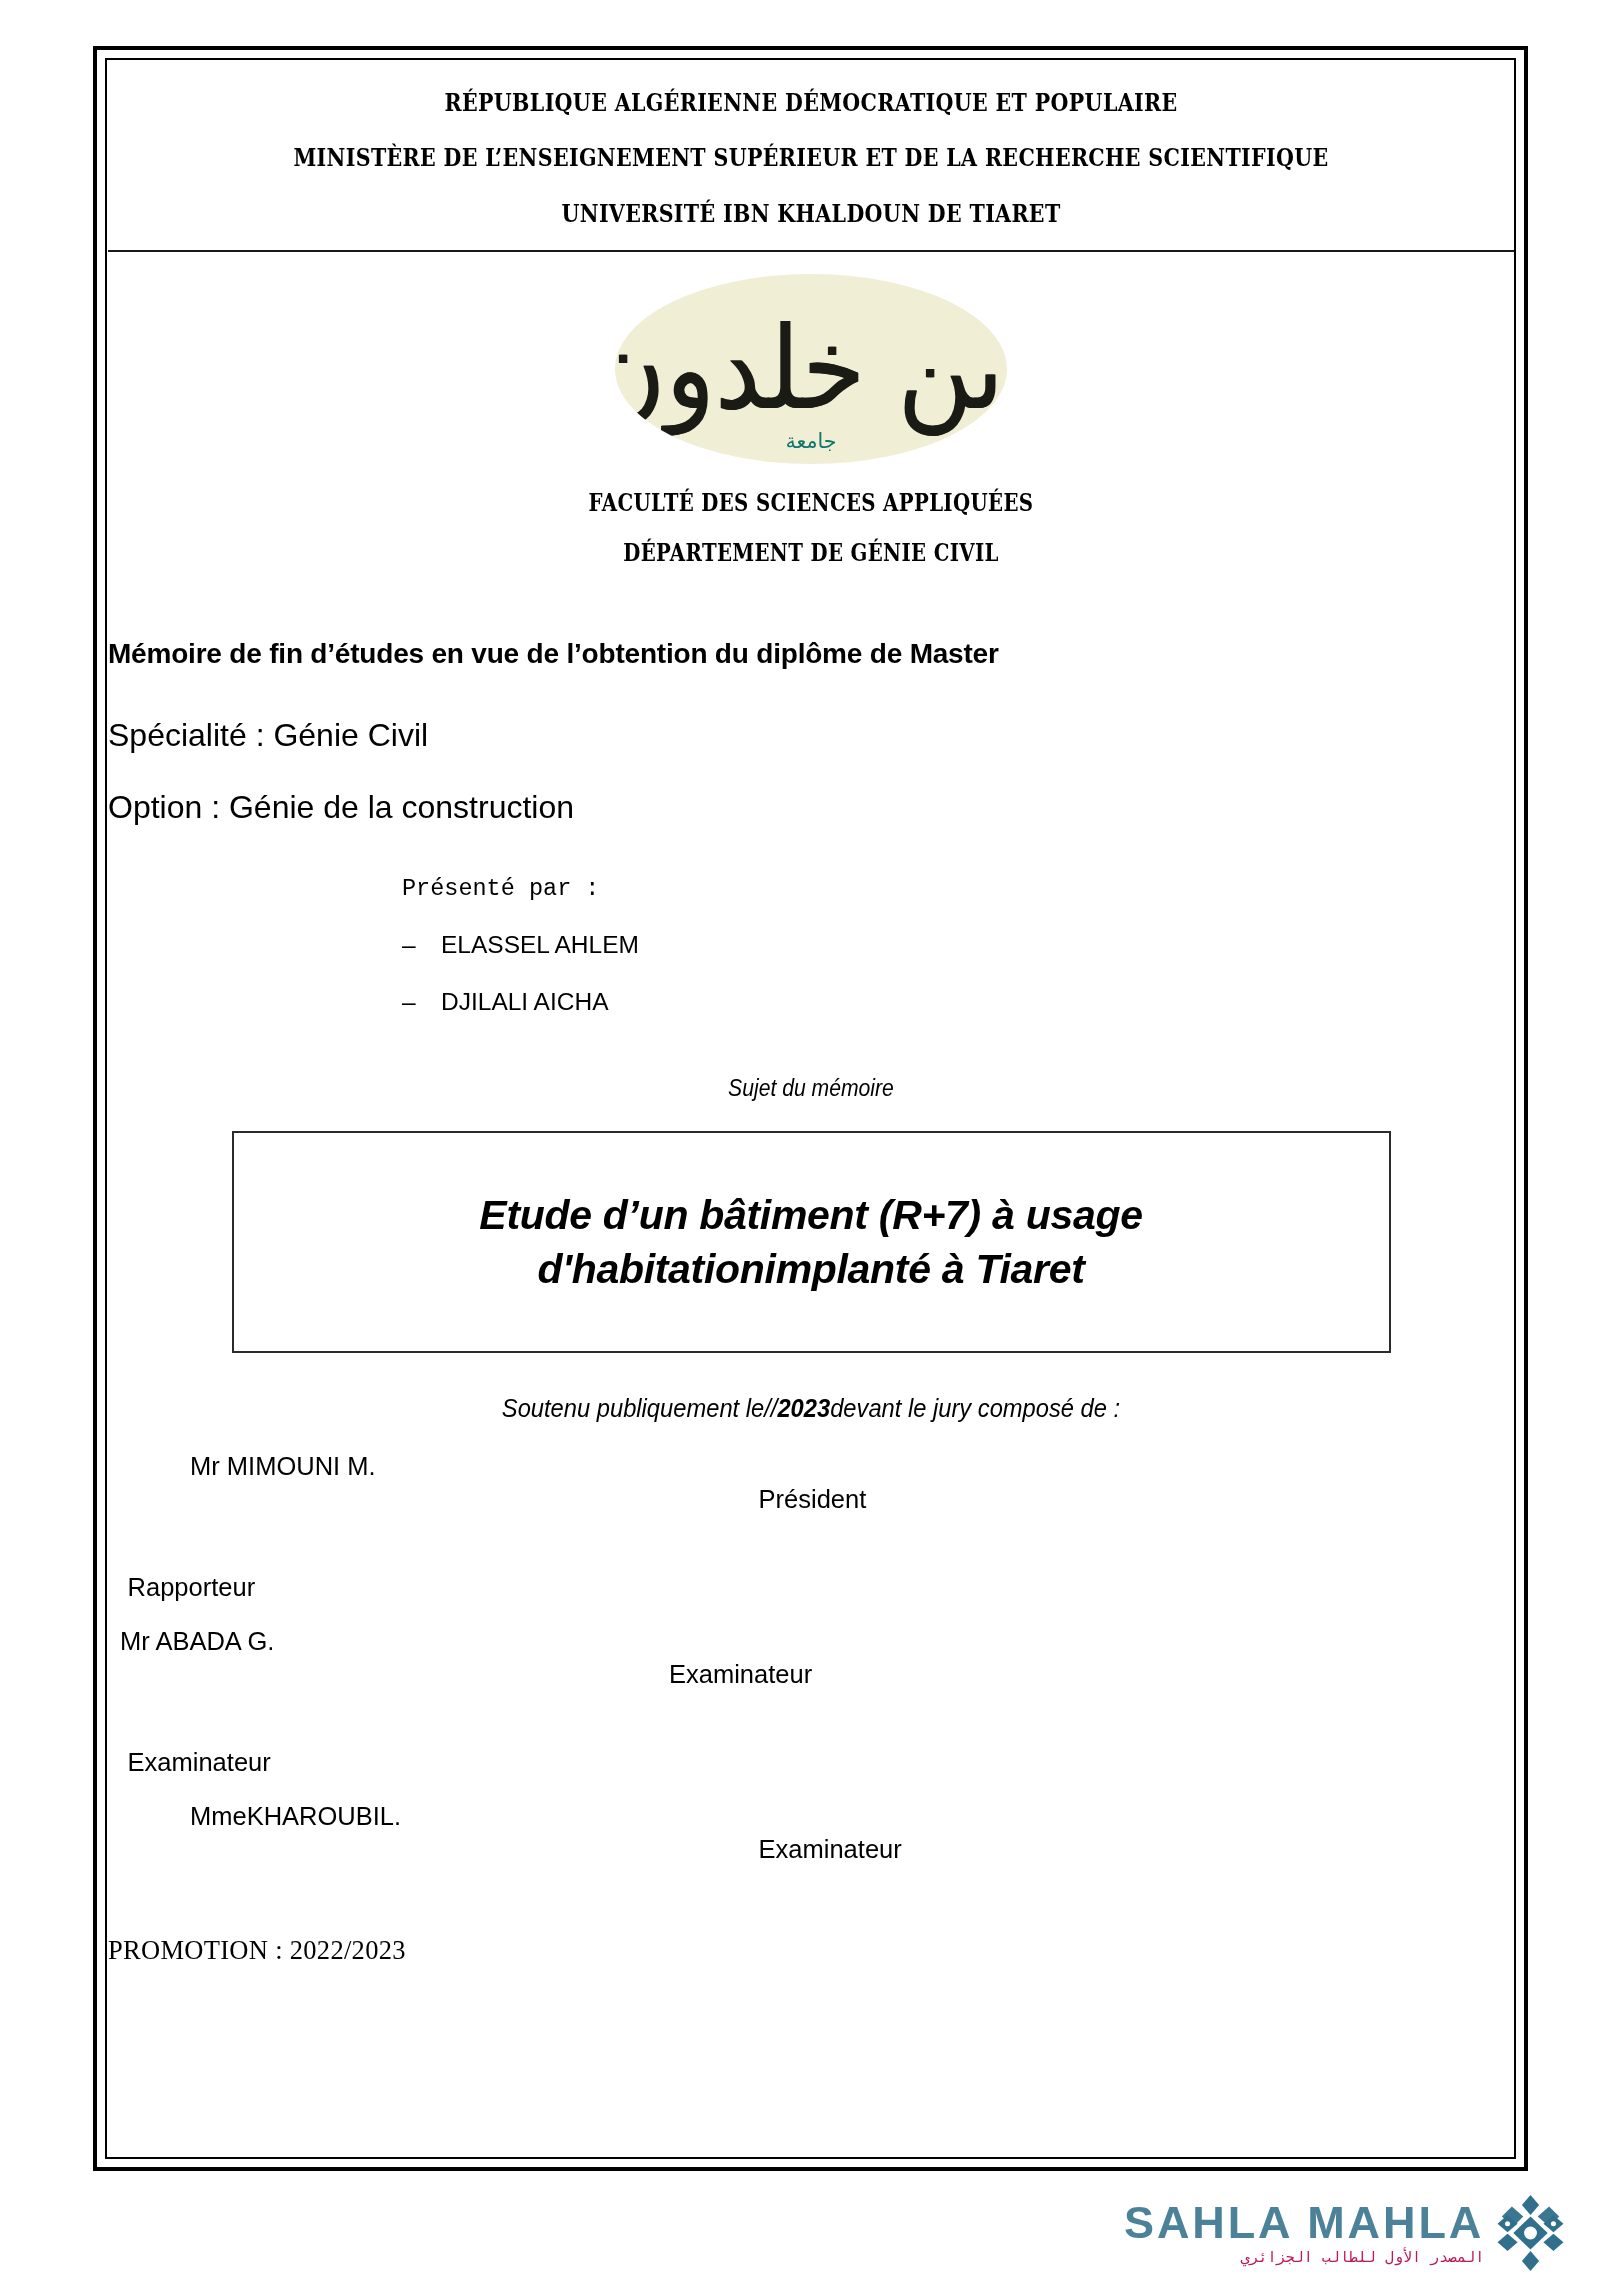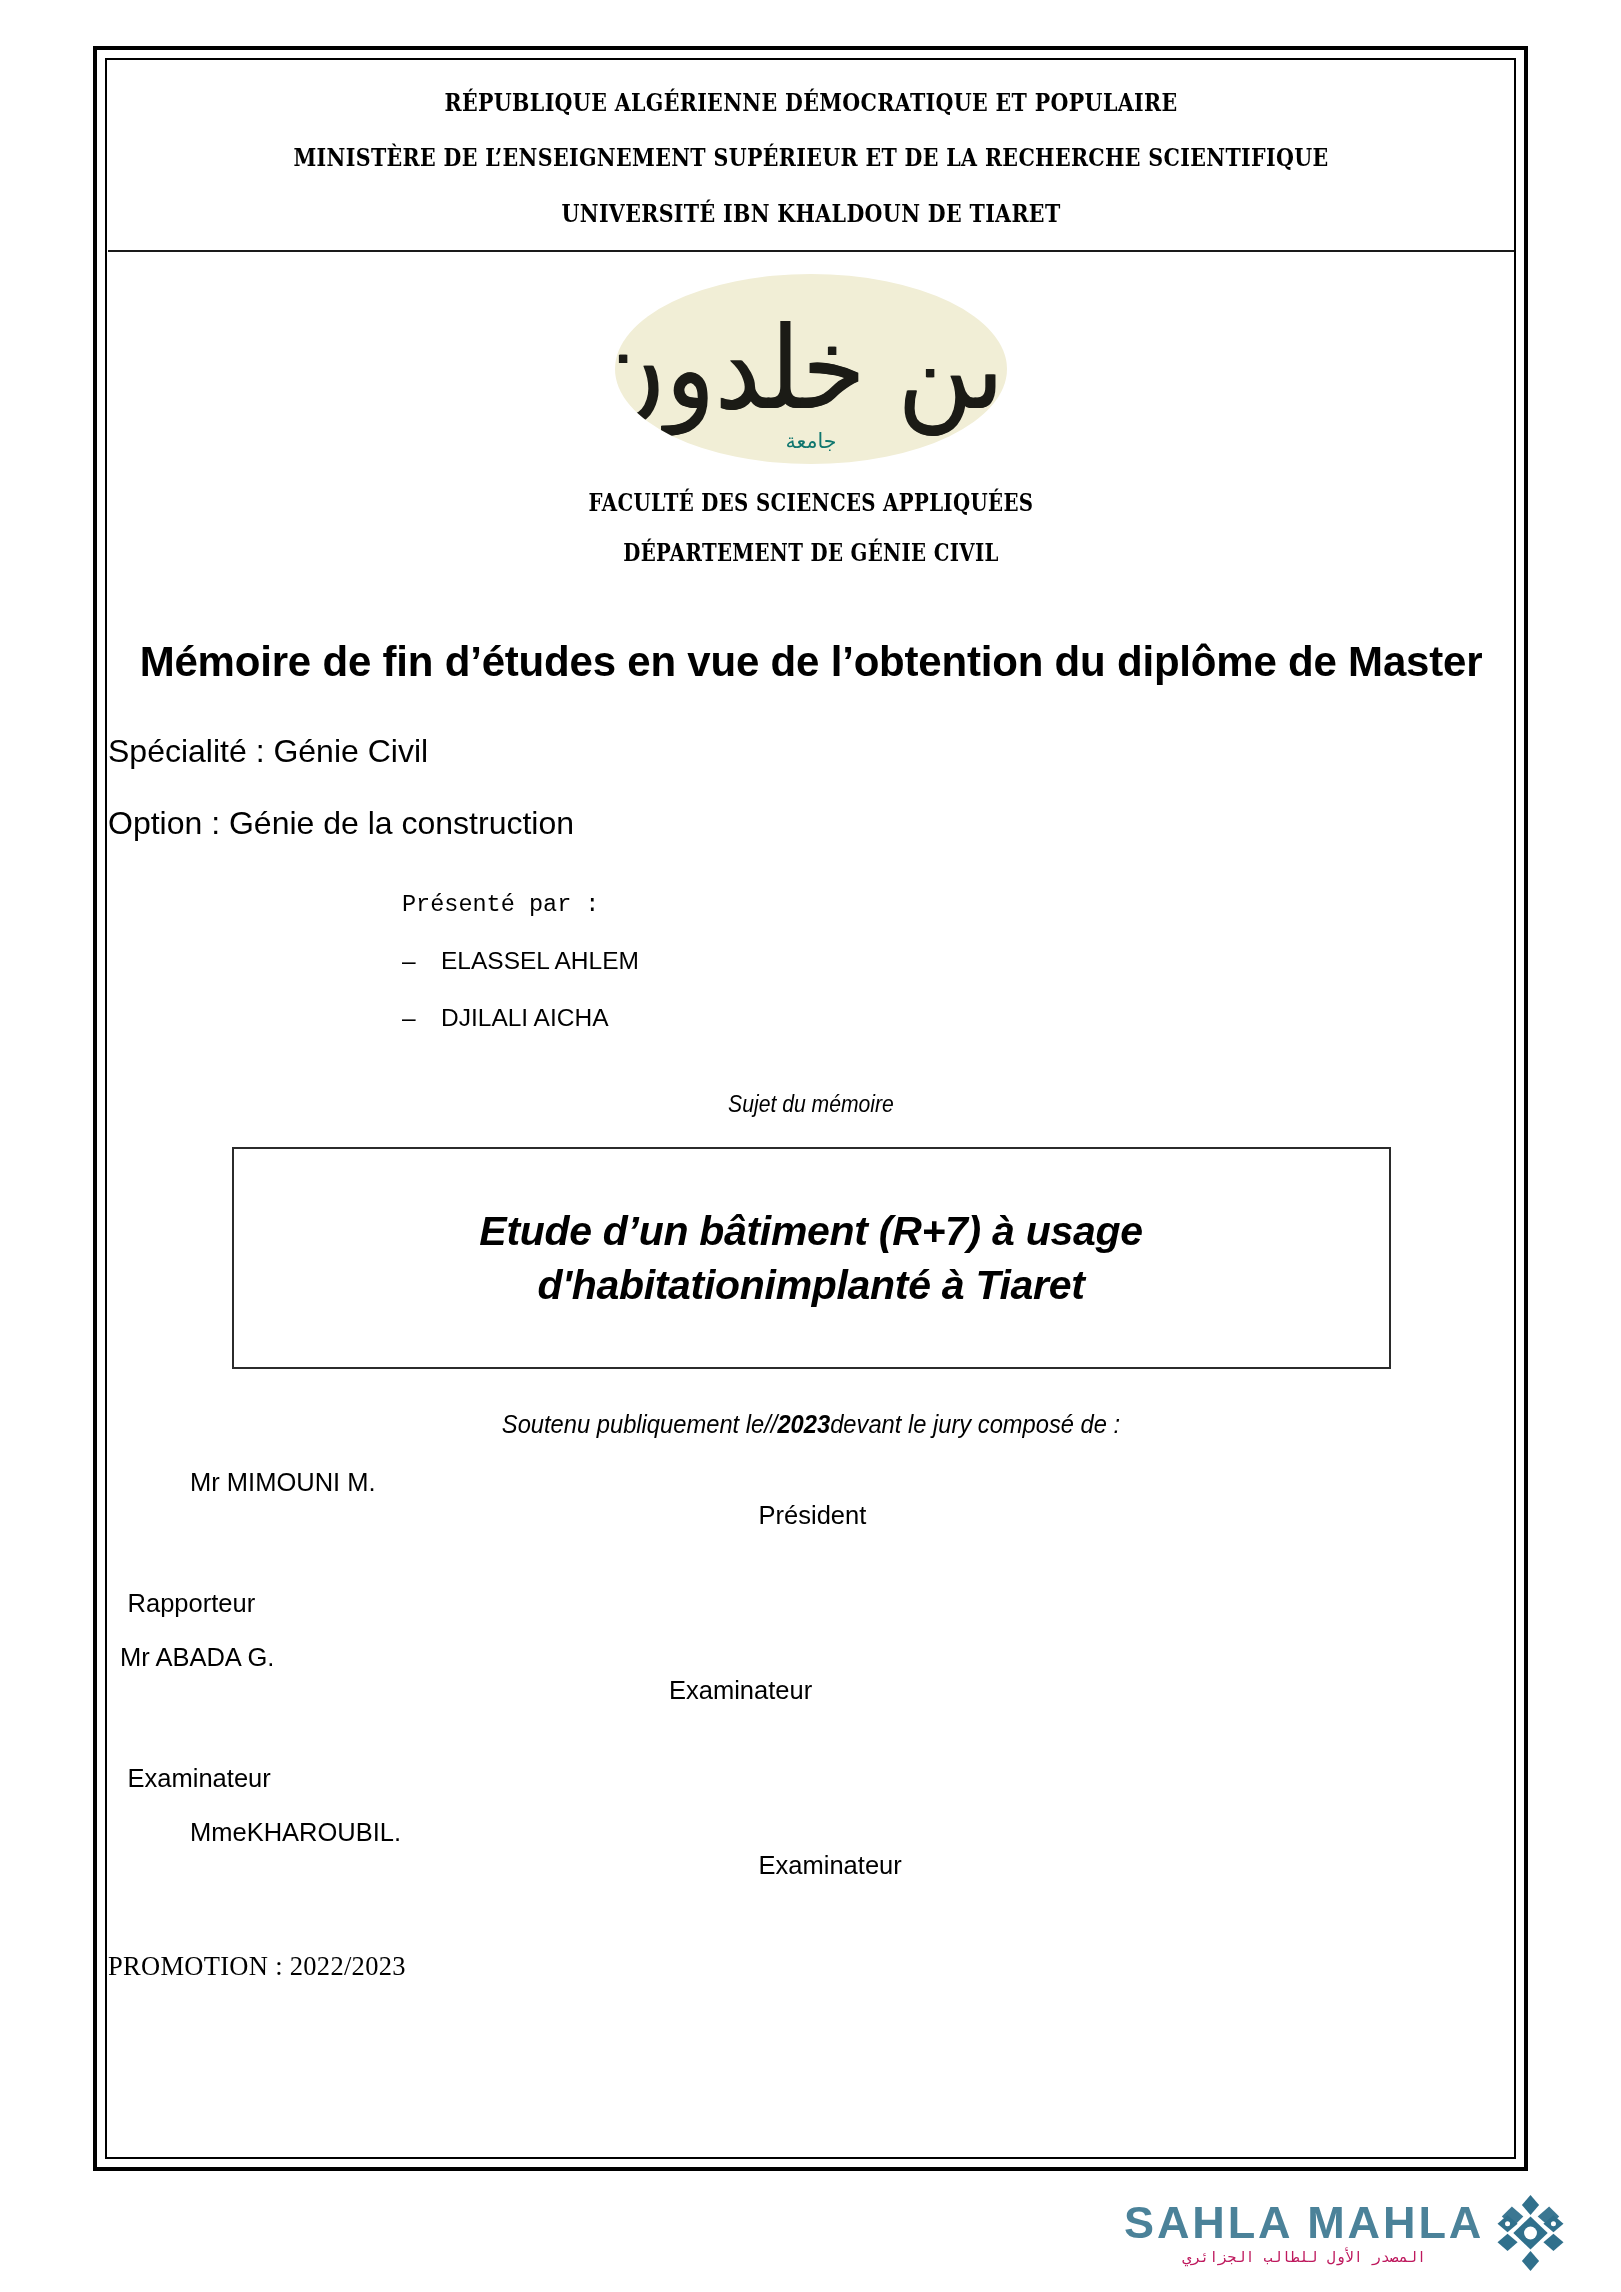--- a/index.html
+++ b/index.html
@@ -113,24 +113,23 @@
     font-size: 23.5px;
     margin-top: 25.5px;
   }
   #fac-departement {
     font-size: 23.5px;
     margin-top: 21.6px;
   }
 
   
   .memoire-title {
-    text-align: center;
     font-family: "Liberation Sans", sans-serif;
     font-weight: bold;
-    font-size: 42px;
+    font-size: 28px;
     margin-top: 71px;
     letter-spacing: -0.2px;
   }
   .specialite, .option-line {
     text-align: left;
     font-family: "Liberation Sans", sans-serif;
     font-size: 32px;
     font-weight: normal;
   }
   .specialite { margin-top: 47px; }
@@ -232,21 +231,21 @@
     width: 461px;
     text-align: right;
     pointer-events: none;
   }
   .wm-row {
     display: flex;
     align-items: center;
     justify-content: flex-end;
     gap: 9.8px;
   }
-  .wm-text-block { text-align: center; }
+  .wm-text-block { text-align: right; }
   .wm-main {
     font-family: "Liberation Sans", sans-serif;
     font-weight: bold;
     font-size: 45px;
     letter-spacing: 2.9px;
     color: #4b8299;
     line-height: 1;
   }
   .wm-sub {
     font-family: Liberation Mono, monospace;

